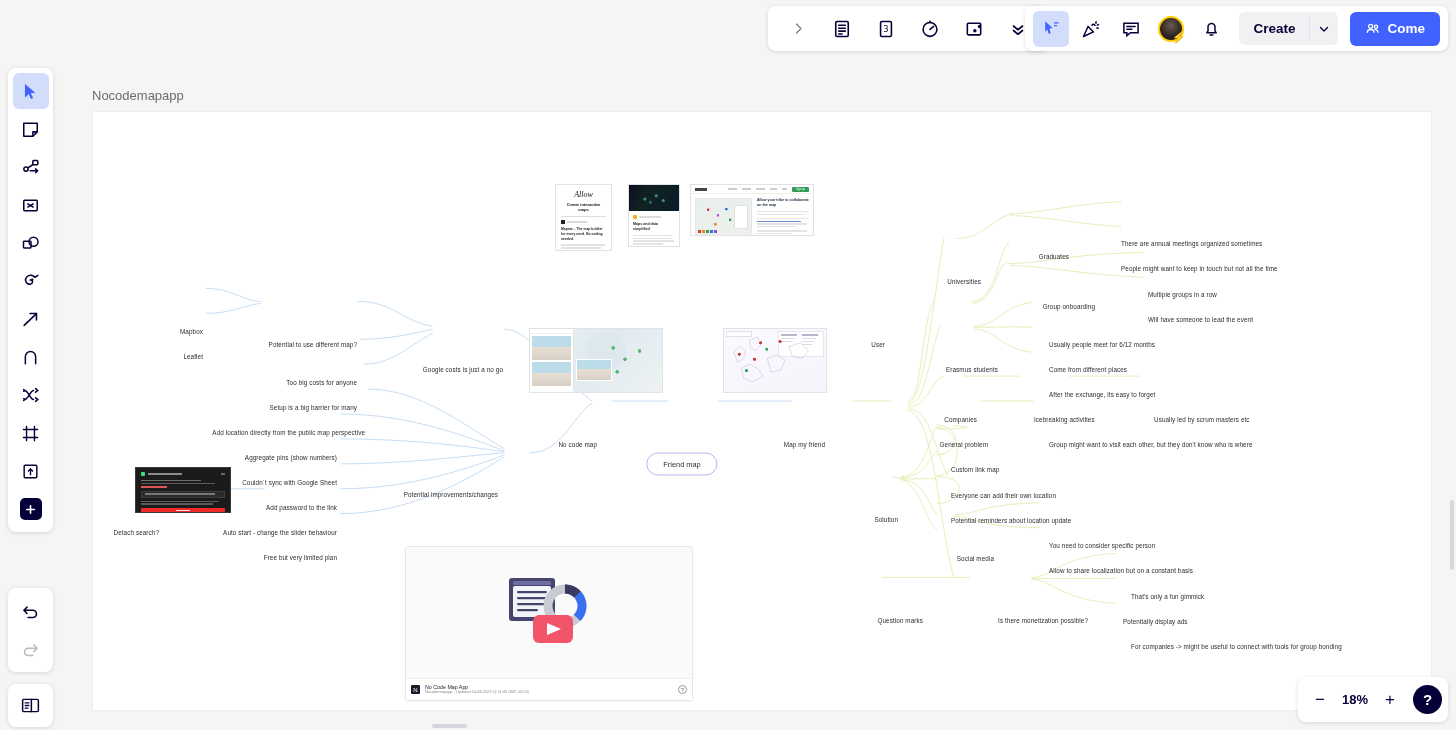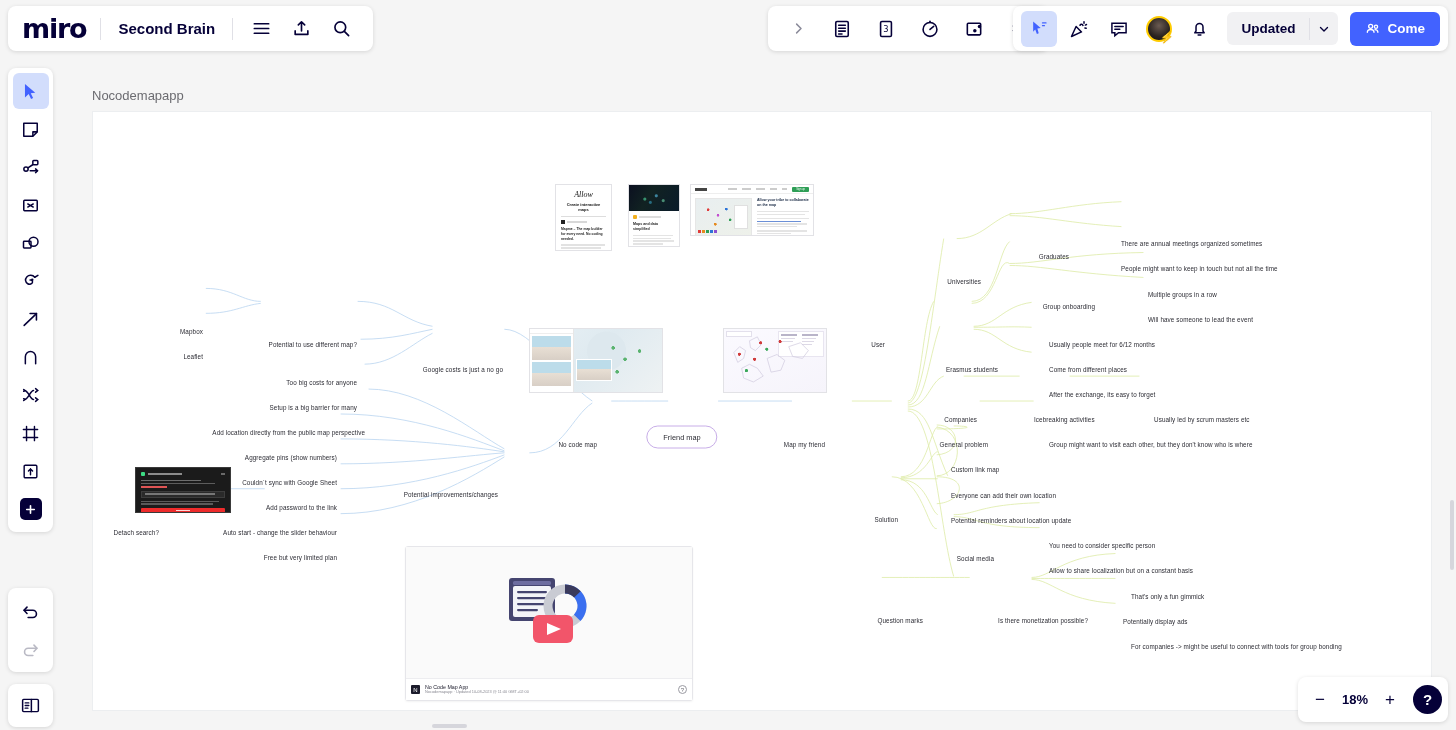--- a/index.html
+++ b/index.html
@@ -158,45 +158,20 @@
   
   .vscroll { position:absolute; right:2px; top:440px; width:4px; height:70px; background:#d6d6dc; border-radius:2px; }
   .hscroll { position:absolute; left:370px; bottom:2px; height:4px; width:35px; background:#d6d6dc; border-radius:2px; }
   .ico { display:block; }
 </style>
 </head>
 <body>
 
 <div class="app">
 
-  <div class="topbar-left">
-    <div class="miro-logo">miro</div>
-    <div class="vdiv"></div>
-    <div class="board-name">Second Brain</div>
-    <div class="vdiv"></div>
-    <div class="tb-group-right">
-      <div class="tb-icon">
-        <svg class="ico" width="19" height="19" viewBox="0 0 24 24" fill="none" stroke="#050038" stroke-width="2.2" stroke-linecap="round">
-          <path d="M3 6h18M3 12h18M3 18h18"></path>
-          </svg>
-      </div>
-      <div class="tb-icon">
-        <svg class="ico" width="19" height="19" viewBox="0 0 24 24" fill="none" stroke="#050038" stroke-width="2.1" stroke-linecap="round" stroke-linejoin="round">
-          <path d="M12 15V3.5M12 3.5L8 7.5M12 3.5l4 4"></path>
-            <path d="M4 15v4.5h16V15"></path>
-          </svg>
-      </div>
-      <div class="tb-icon">
-        <svg class="ico" width="19" height="19" viewBox="0 0 24 24" fill="none" stroke="#050038" stroke-width="2.1" stroke-linecap="round">
-          <circle cx="10.5" cy="10.5" r="6.8"></circle>
-            <path d="M15.6 15.6L21 21"></path>
-          </svg>
-      </div>
-    </div>
-  </div>
 
   <div class="topbar-center">
     <div class="tb-icon">
       <svg class="ico" width="15" height="15" viewBox="0 0 24 24" fill="none" stroke="#8b8b9a" stroke-width="2.4" stroke-linecap="round" stroke-linejoin="round">
           <path d="M9 5l7 7-7 7"></path>
         </svg>
     </div>
     <div class="tb-icon">
       <svg class="ico" width="20" height="20" viewBox="0 0 24 24" fill="none" stroke="#050038" stroke-width="1.9" stroke-linecap="round">
         <rect x="4.5" y="3" width="15" height="18" rx="1.5"></rect>
@@ -257,21 +232,21 @@
           <span class="bolt">⚡</span>
         </div>
     </div>
     <div class="tb-icon">
       <svg class="ico" width="19" height="19" viewBox="0 0 24 24" fill="none" stroke="#050038" stroke-width="1.9" stroke-linecap="round" stroke-linejoin="round">
         <path d="M6 17.5h12l-1.6-2.3V10a4.4 4.4 0 00-8.8 0v5.2z"></path>
           <path d="M10.3 20.2h3.4"></path>
         </svg>
     </div>
     <div class="present-wrap">
-      <button class="present-btn">Updated</button>
+      <button class="present-btn">Create</button>
       <div class="vdiv"></div>
       <div class="present-caret">
         <svg class="ico" width="14" height="14" viewBox="0 0 24 24" fill="none" stroke="#050038" stroke-width="2.3" stroke-linecap="round" stroke-linejoin="round">
             <path d="M6 9.5l6 6 6-6"></path>
           </svg>
       </div>
     </div>
     <button class="share-btn">
       <svg class="ico" width="16" height="16" viewBox="0 0 24 24" fill="none" stroke="#fff" stroke-width="2" stroke-linecap="round">
         <circle cx="8.5" cy="8" r="3"></circle>
@@ -460,21 +435,21 @@
       <div class="node r" style="left:272px;top:321px;">Add location directly from the public map  perspective</div>
       <div class="node r" style="left:244px;top:346px;">Aggregate pins (show numbers)</div>
       <div class="node r" style="left:244px;top:371px;">Couldn´t  sync with Google Sheet</div>
       <div class="node r" style="left:244px;top:396px;">Add password to the link</div>
       <div class="node r" style="left:66px;top:421px;">Detach search?</div>
       <div class="node r" style="left:244px;top:421px;">Auto start - change the slider behaviour</div>
       <div class="node r" style="left:244px;top:446px;">Free but very limited plan</div>
       <div class="node r" style="left:405px;top:383px;">Potential improvements/changes</div>
       <div class="node r" style="left:504px;top:333px;">No code map</div>
 
-      <div class="pill" style="left:589px;top:325px;">Friend map</div>
+      <div class="pill" style="left:589px;top:352px;">Friend map</div>
 
       <div class="node r" style="left:732px;top:333px;">Map my friend</div>
       <div class="node r" style="left:792px;top:233px;">User</div>
       <div class="node r" style="left:888px;top:170px;">Universities</div>
       <div class="node r" style="left:976px;top:145px;">Graduates</div>
       <div class="node l" style="left:1028px;top:132px;">There are annual meetings organized sometimes</div>
       <div class="node l" style="left:1028px;top:157px;">People might want to keep in touch but not all the time</div>
       <div class="node r" style="left:1002px;top:195px;">Group onboarding</div>
       <div class="node l" style="left:1055px;top:183px;">Multiple groups in a row</div>
       <div class="node l" style="left:1055px;top:208px;">Will have someone to lead the event</div>

